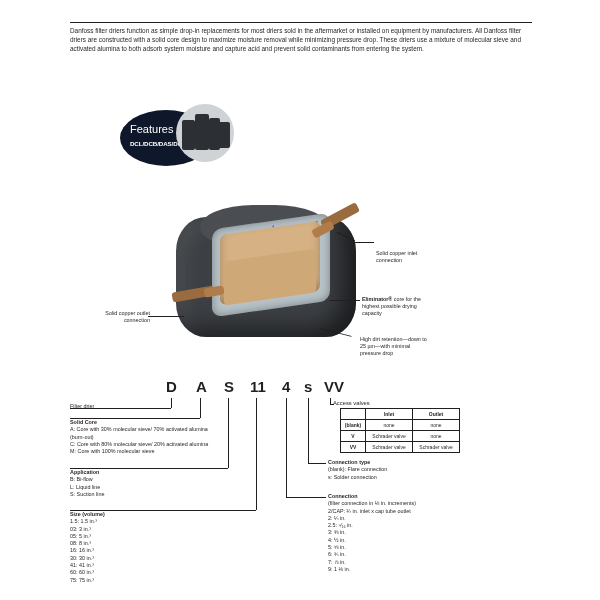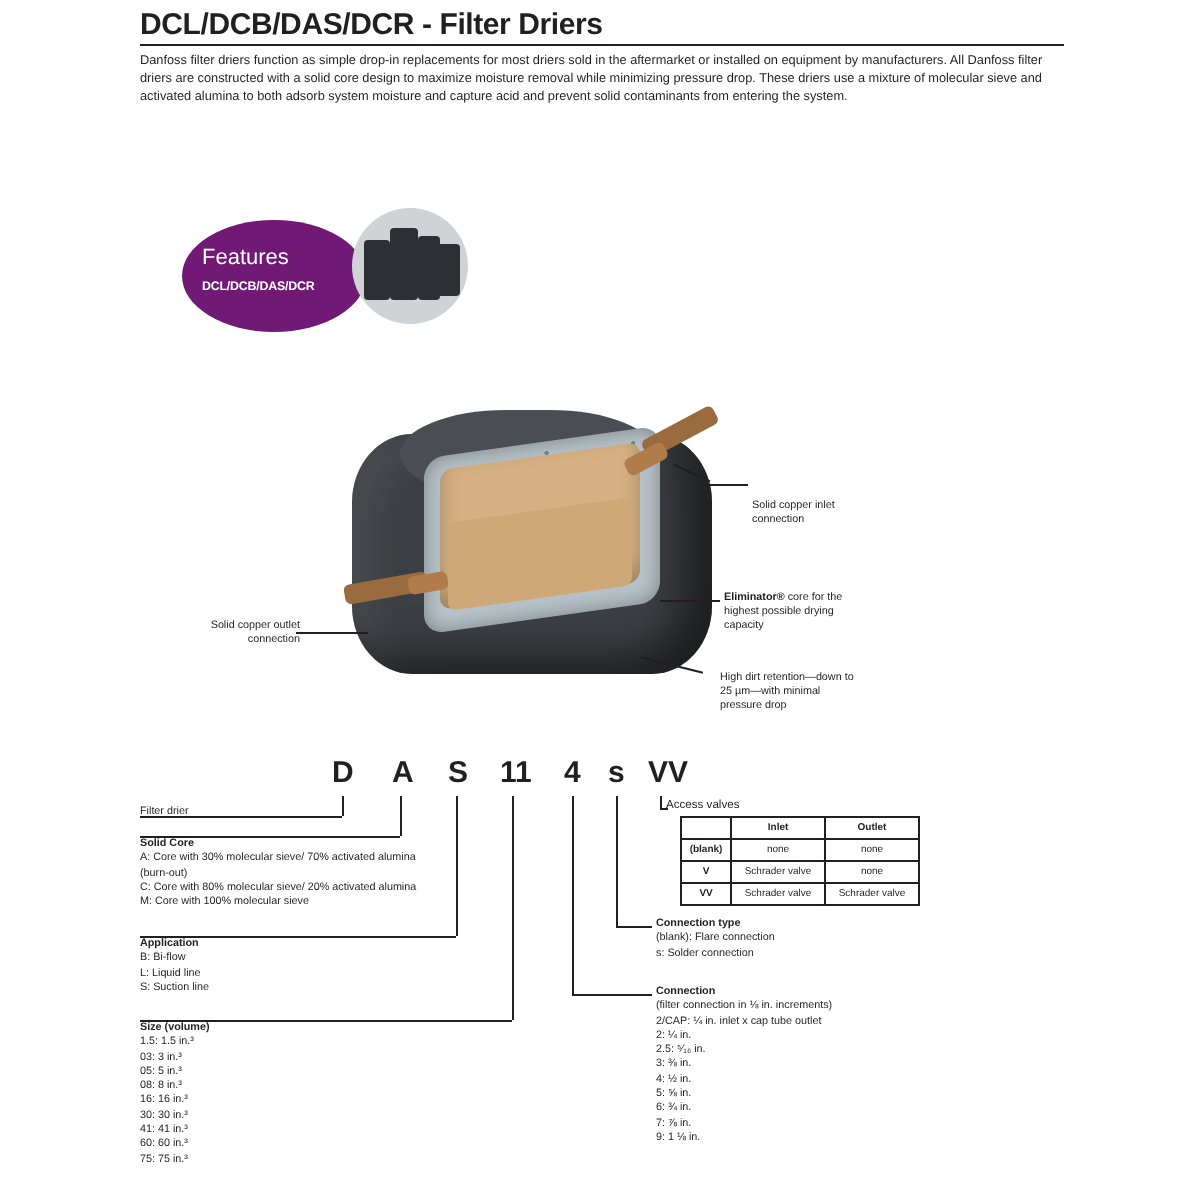--- a/index.html
+++ b/index.html
@@ -20,22 +20,22 @@
     position:absolute; left:70px; top:22px; width:462px; height:1px;
     background:#231f20;
   }
   .intro {
     position:absolute; left:70px; top:26px; width:452px;
     font-size:6.4px; line-height:9.2px; text-align:left;
   }
 
   
   .features-badge {
-    position:absolute; left:91px; top:110px; width:92px; height:56px;
-    background:#701a75; border-radius:46px/28px;
+    position:absolute; left:120px; top:110px; width:92px; height:56px;
+    background:#0f172a; border-radius:46px/28px;
   }
   .features-badge .f-word {
     position:absolute; left:10px; top:13px; color:#fff;
     font-size:11px; font-weight:normal;
   }
   .features-badge .f-sub {
     position:absolute; left:10px; top:30px; color:#fff;
     font-size:6.2px; font-weight:bold; letter-spacing:-0.1px;
   }
   .badge-photo {
@@ -125,21 +125,20 @@
   table.av td.k { font-weight:bold; }
 
   .sec { position:absolute; font-size:5.4px; line-height:7.3px; }
   .sec b { font-weight:bold; }
 </style>
 </head>
 <body>
 
 <div class="page">
 
-  <div class="title">DCL/DCB/DAS/DCR - Filter Driers</div>
   <div class="hr-top"></div>
   <div class="intro">Danfoss filter driers function as simple drop-in replacements for most driers sold in the aftermarket or installed on equipment by manufacturers. All Danfoss filter driers are constructed with a solid core design to maximize moisture removal while minimizing pressure drop. These driers use a mixture of molecular sieve and activated alumina to both adsorb system moisture and capture acid and prevent solid contaminants from entering the system.</div>
 
   <div class="features-badge">
     <div class="f-word">Features</div>
     <div class="f-sub">DCL/DCB/DAS/DCR</div>
   </div>
   <div class="badge-photo">
     <div class="canister bp1"></div>
     <div class="canister bp2"></div>

